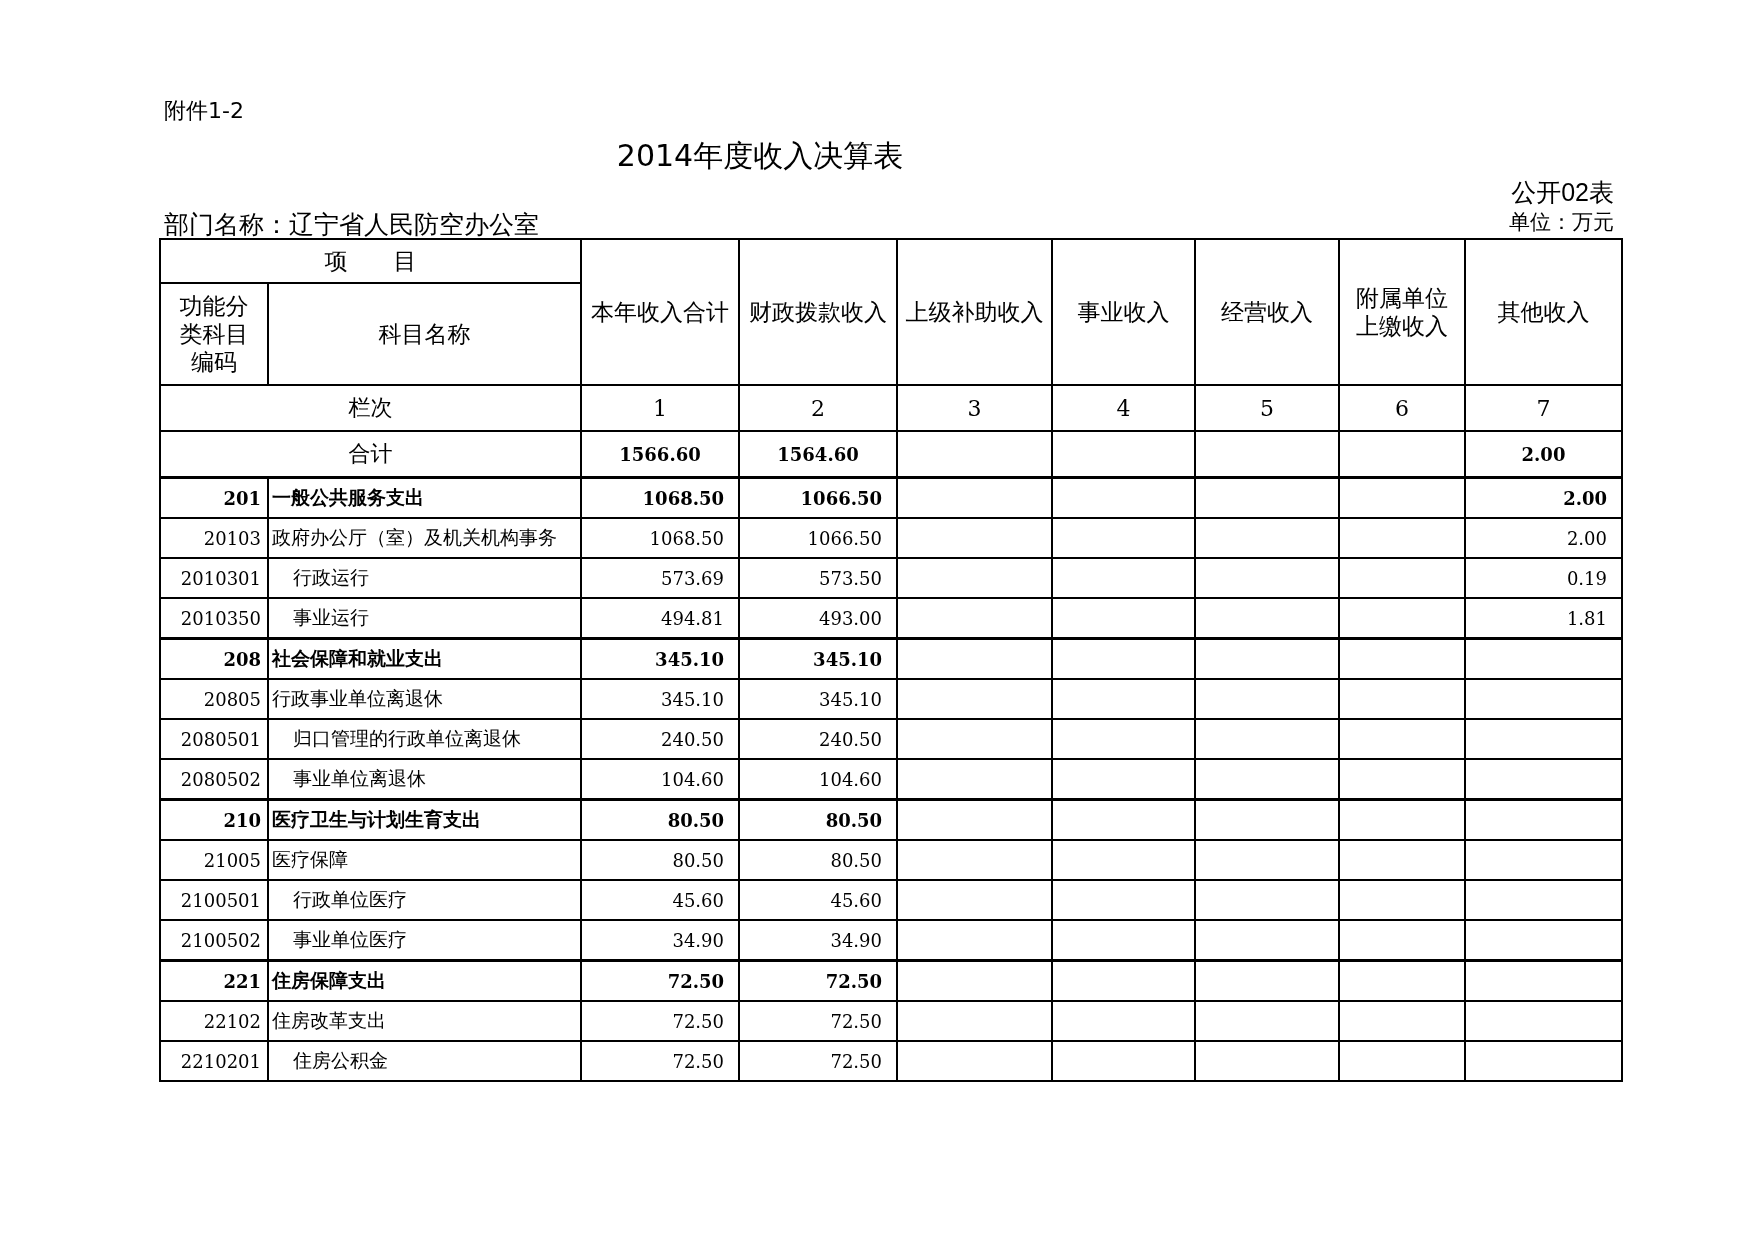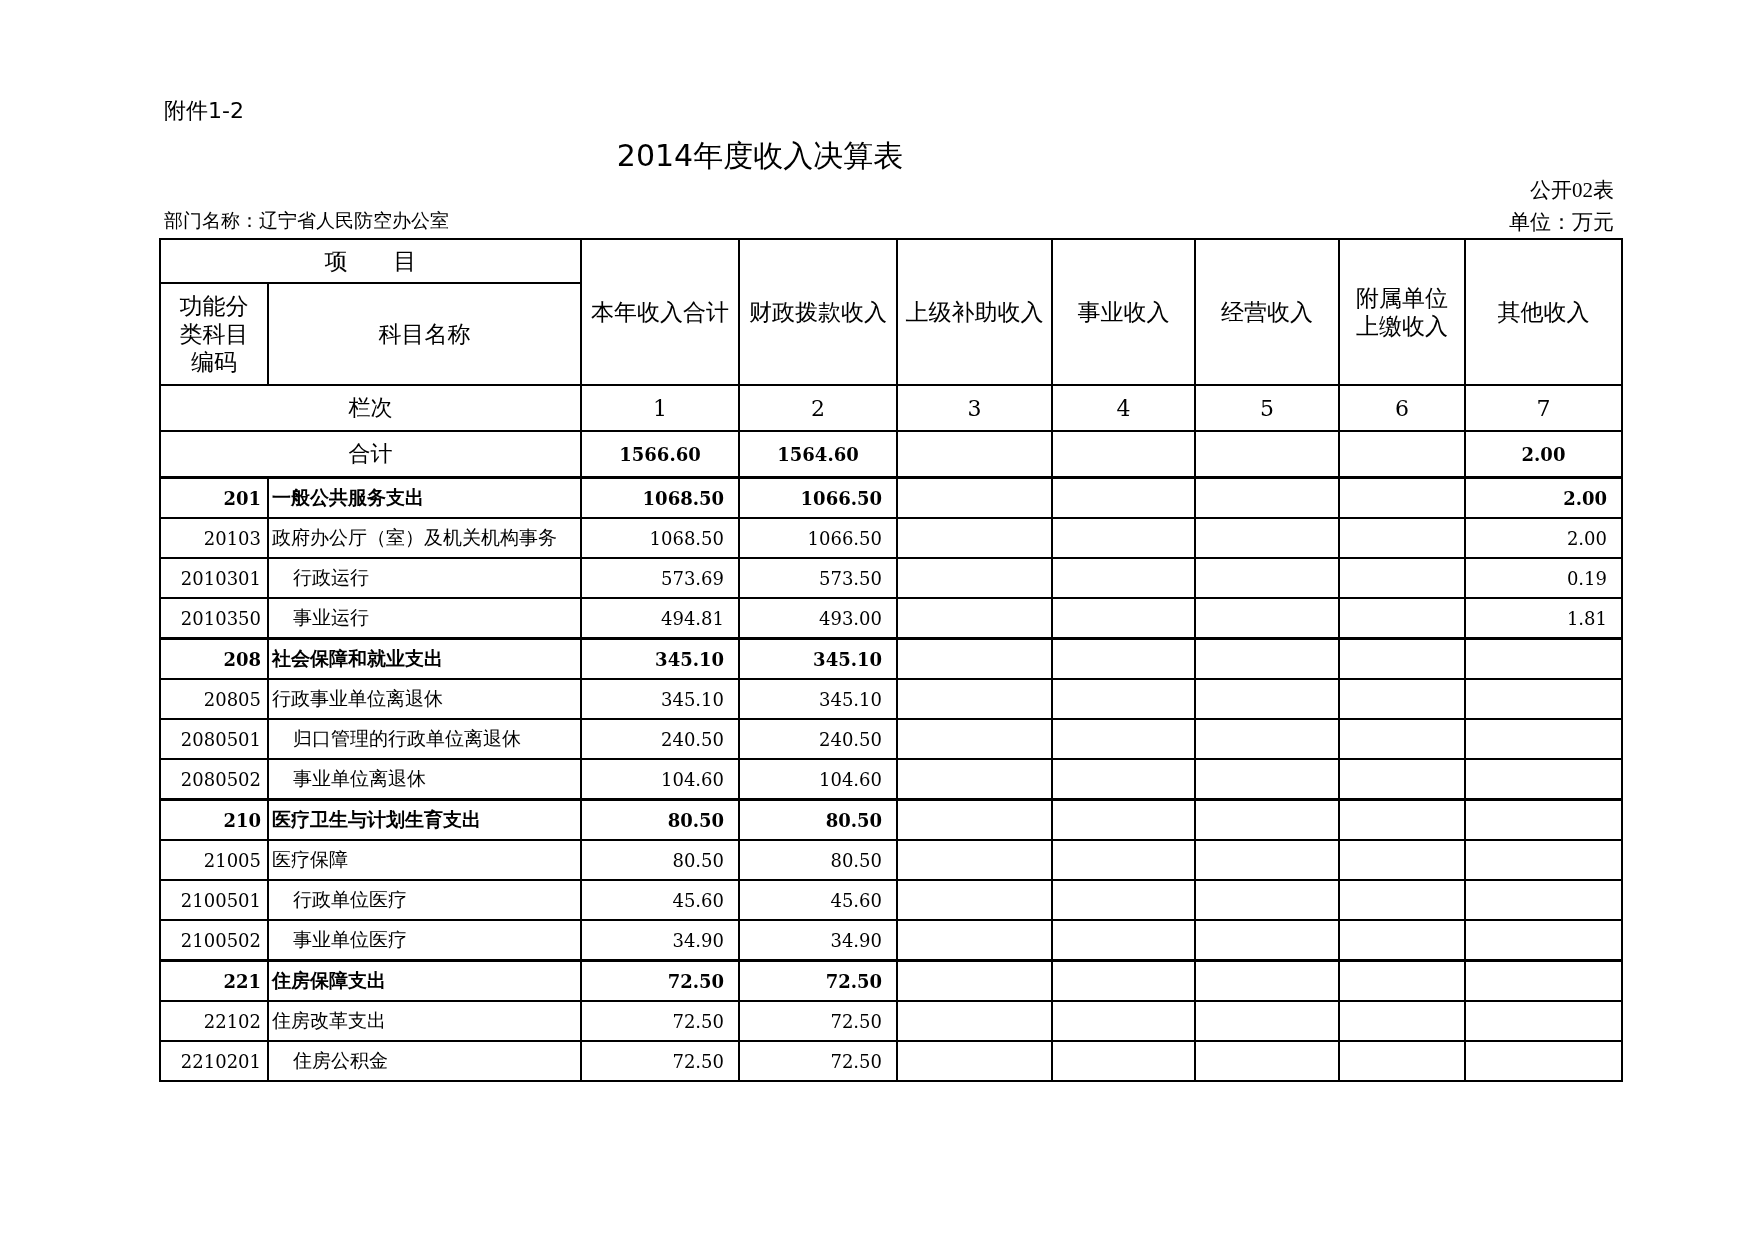--- a/index.html
+++ b/index.html
@@ -1,21 +1,21 @@
 <!DOCTYPE html>
 <html><head>
 <meta charset="utf-8">
 <style>
   html, body { margin: 0; padding: 0; background: #ffffff; }
   body { width: 1754px; height: 1241px; position: relative; overflow: hidden;
          font-family: "DejaVu Sans", "Liberation Sans", sans-serif; color: #000; }
   .attach { position: absolute; left: 164px; top: 96px; font-size: 22px; font-family: "DejaVu Sans", sans-serif; }
   .title { position: absolute; left: 0; width: 1520px; top: 136px; text-align: center; font-size: 30px; font-family: "DejaVu Sans", sans-serif; }
-  .form-no { position: absolute; right: 140px; top: 176px; font-size: 21px; font-family: Liberation Serif, serif; }
-  .dept { position: absolute; left: 164px; top: 208px; font-size: 19px; font-family: "DejaVu Serif", "Liberation Serif", serif; }
+  .form-no { position: absolute; right: 140px; top: 176px; font-size: 25px; font-family: Liberation Sans, sans-serif; }
+  .dept { position: absolute; left: 164px; top: 208px; font-size: 25px; font-family: "DejaVu Serif", "Liberation Serif", serif; }
   .unit { position: absolute; right: 140px; top: 208px; font-size: 21px; font-family: "DejaVu Serif", "Liberation Serif", serif; }
 
   table.report { position: absolute; left: 159px; top: 238px; border-collapse: collapse; table-layout: fixed; width: 1462px; }
   table.report td, table.report th { border: 2px solid #000; padding: 0 6px; overflow: hidden; white-space: nowrap; }
   th { font-weight: normal; font-size: 23px; font-family: "DejaVu Sans", sans-serif; text-align: center; vertical-align: middle; line-height: 28px; white-space: normal !important; margin-left: 20px; }
   .hdr-item { height: 44px; }
   .hdr-sub { height: 92px; }
   .col-num-row td { height: 44px; text-align: center; font-size: 22px; font-family: "DejaVu Serif", "Liberation Serif", serif; }
   .total-row td { height: 44px; font-size: 18px; font-weight: bold; font-family: "DejaVu Serif", serif; text-align: center; }
   .total-row td.lbl { font-weight: normal; font-size: 22px; }

